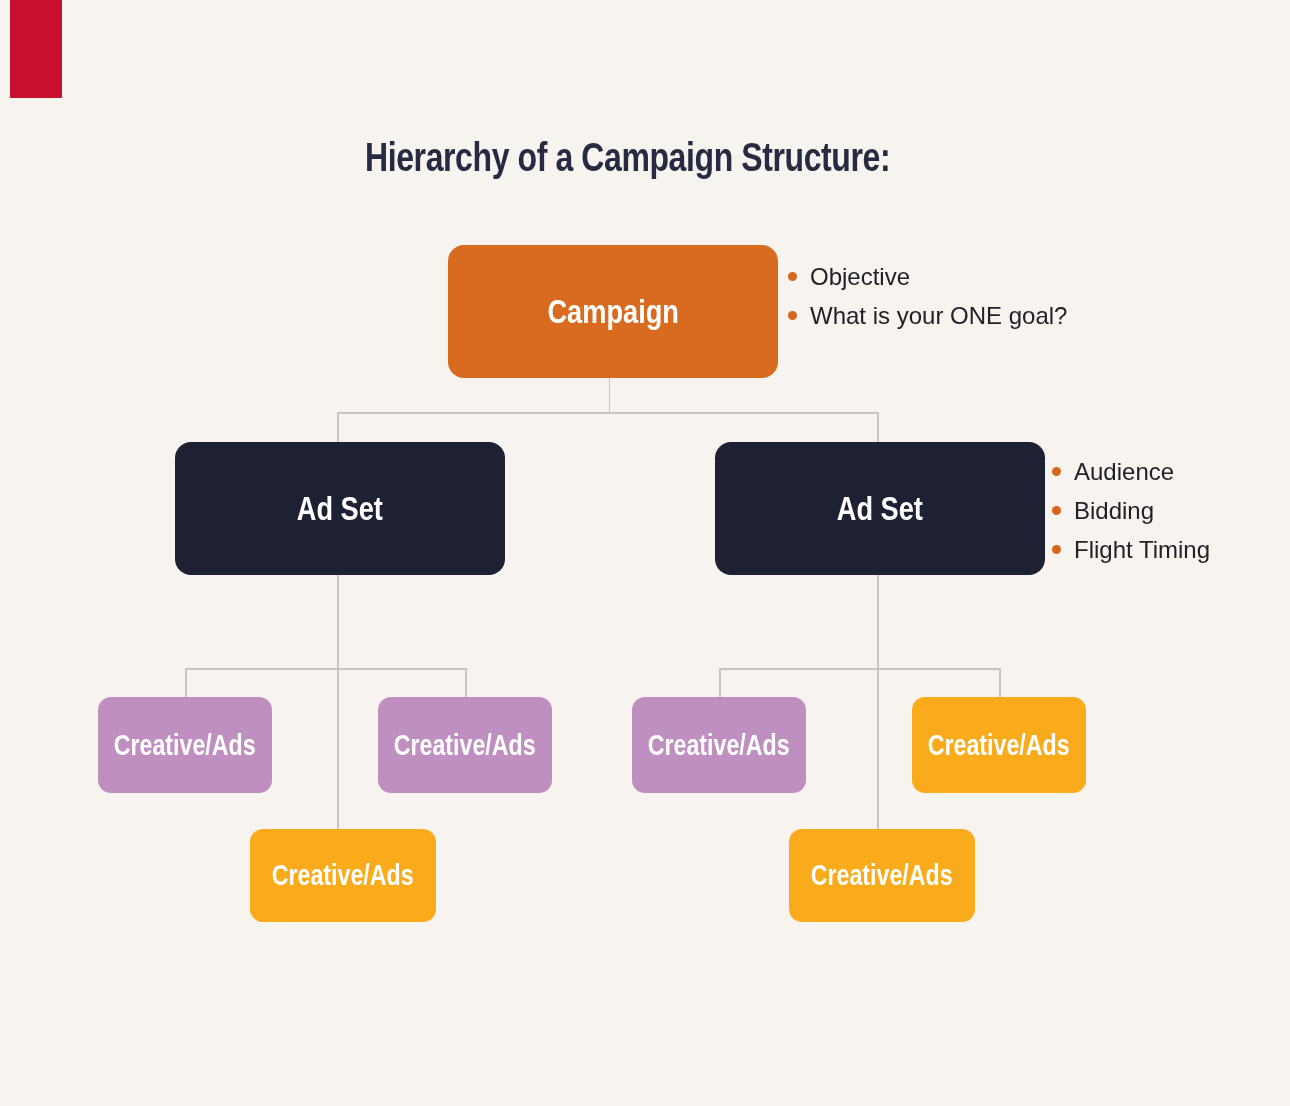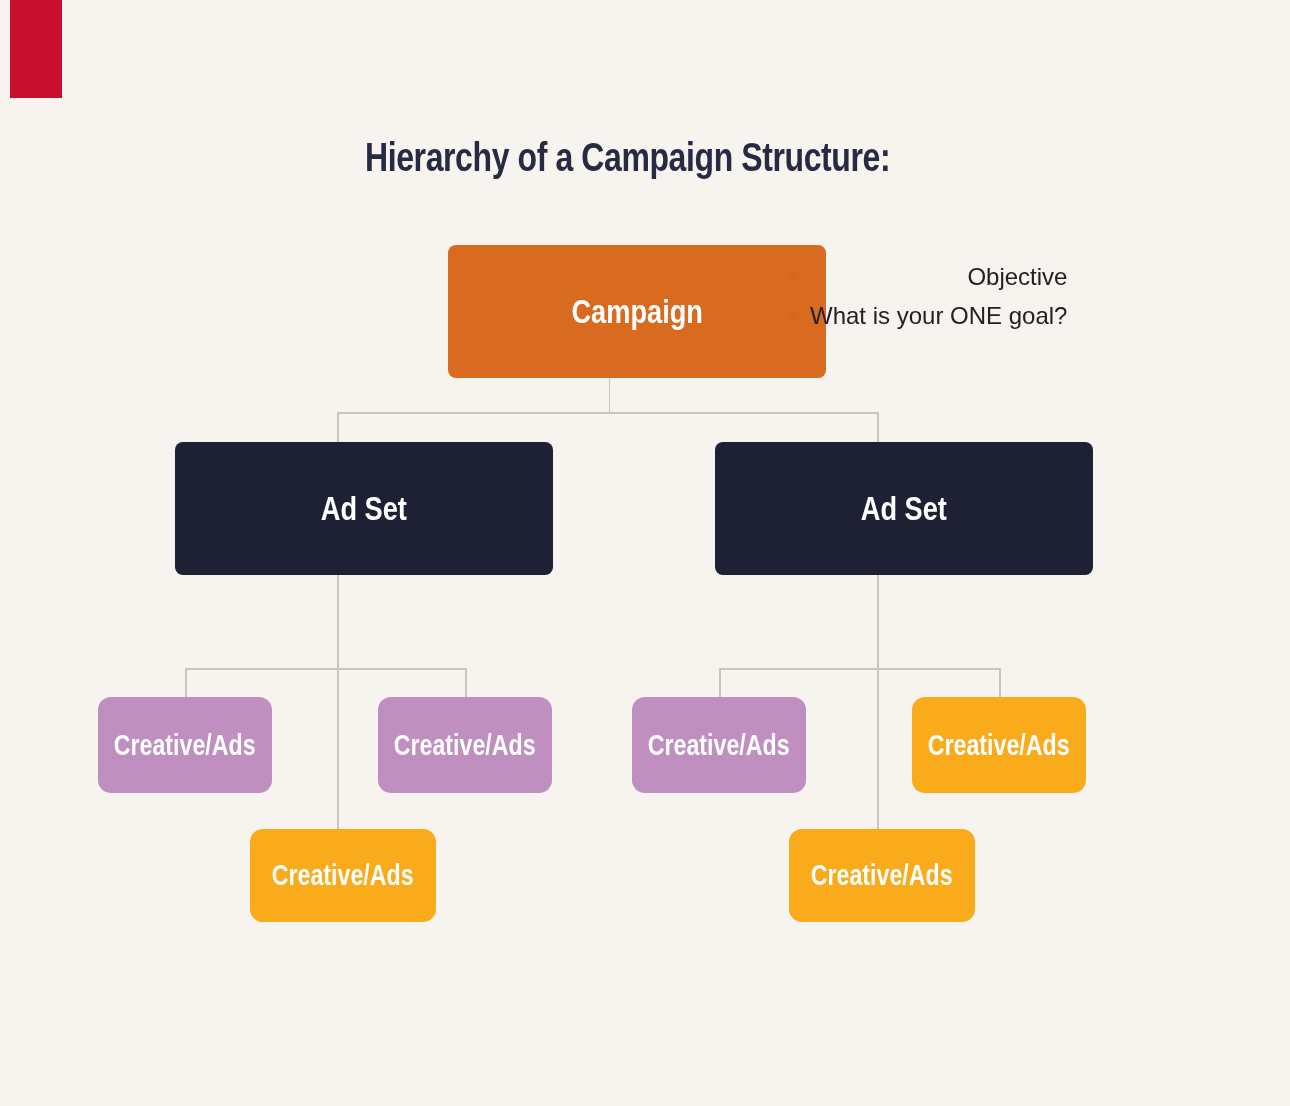--- a/index.html
+++ b/index.html
@@ -34,38 +34,38 @@
     color:var(--title);font-size:40px;font-weight:bold;
     white-space:nowrap;line-height:46px;
   }
   .title .squeeze{display:inline-block;transform:scaleX(0.8);transform-origin:left center;letter-spacing:-0.5px;}
 
   .node{
     position:absolute;display:flex;align-items:center;justify-content:center;
     color:#ffffff;font-weight:bold;white-space:nowrap;
   }
   .node .squeeze{display:inline-block;transform:scaleX(0.8);transform-origin:center center;}
-  .node.big{width:378px;height:133px;border-radius:8px;font-size:34px;}
+  .node.big{width:330px;height:133px;border-radius:16px;font-size:34px;}
   .node.small{width:174px;height:96px;border-radius:13px;font-size:29px;}
   .node.wide{width:186px;height:93px;border-radius:13px;font-size:29px;}
 
   .campaign{left:448px;top:245px;background:var(--orange);}
   .adset-left{left:175px;top:442px;background:var(--navy);width:324px;}
   .adset-right{left:715px;top:442px;background:var(--navy);width:324px;}
   .creative-l1{left:98px;top:697px;background:var(--purple);}
   .creative-l2{left:378px;top:697px;background:var(--purple);}
   .creative-l3{left:250px;top:829px;background:var(--yellow);}
   .creative-r1{left:632px;top:697px;background:var(--purple);}
   .creative-r2{left:912px;top:697px;background:var(--yellow);}
   .creative-r3{left:789px;top:829px;background:var(--yellow);}
 
   ul.bullets{position:absolute;list-style:none;}
   ul.bullets li{
     position:relative;padding-left:22px;line-height:39px;
-    font-size:24px;color:var(--body);white-space:nowrap;text-align:right;
+    font-size:24px;color:var(--body);white-space:nowrap;
   }
   ul.bullets li::before{
     content:"";position:absolute;left:0;top:50%;margin-top:-4.5px;
     width:9px;height:9px;border-radius:50%;background:var(--dot);
   }
   .bullets-campaign{left:788px;top:257px;}
   .bullets-adset{left:1052px;top:452px;}
   .bullets-bottom{left:787px;top:941px;}
 
   .line{position:absolute;background:var(--line);}
@@ -130,15 +130,20 @@
 
   <div class="node wide creative-r3">
       <span class="squeeze">Creative/Ads</span>
     </div>
 
   <ul class="bullets bullets-campaign">
     <li>Objective</li>
     <li>What is your ONE goal?</li>
   </ul>
 
+  <ul class="bullets bullets-adset">
+    <li>Audience</li>
+    <li>Bidding</li>
+    <li>Flight Timing</li>
+  </ul>
 
 
 </div>
 
 </body></html>

